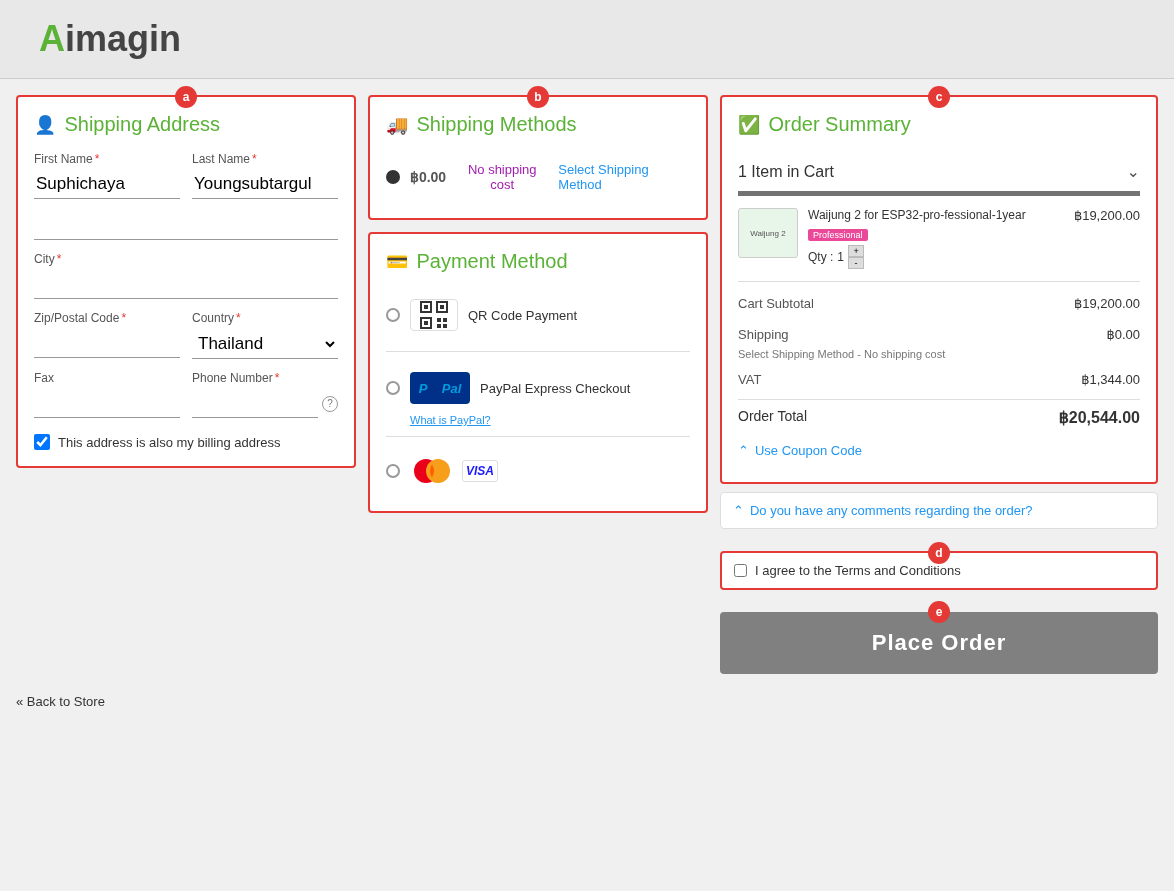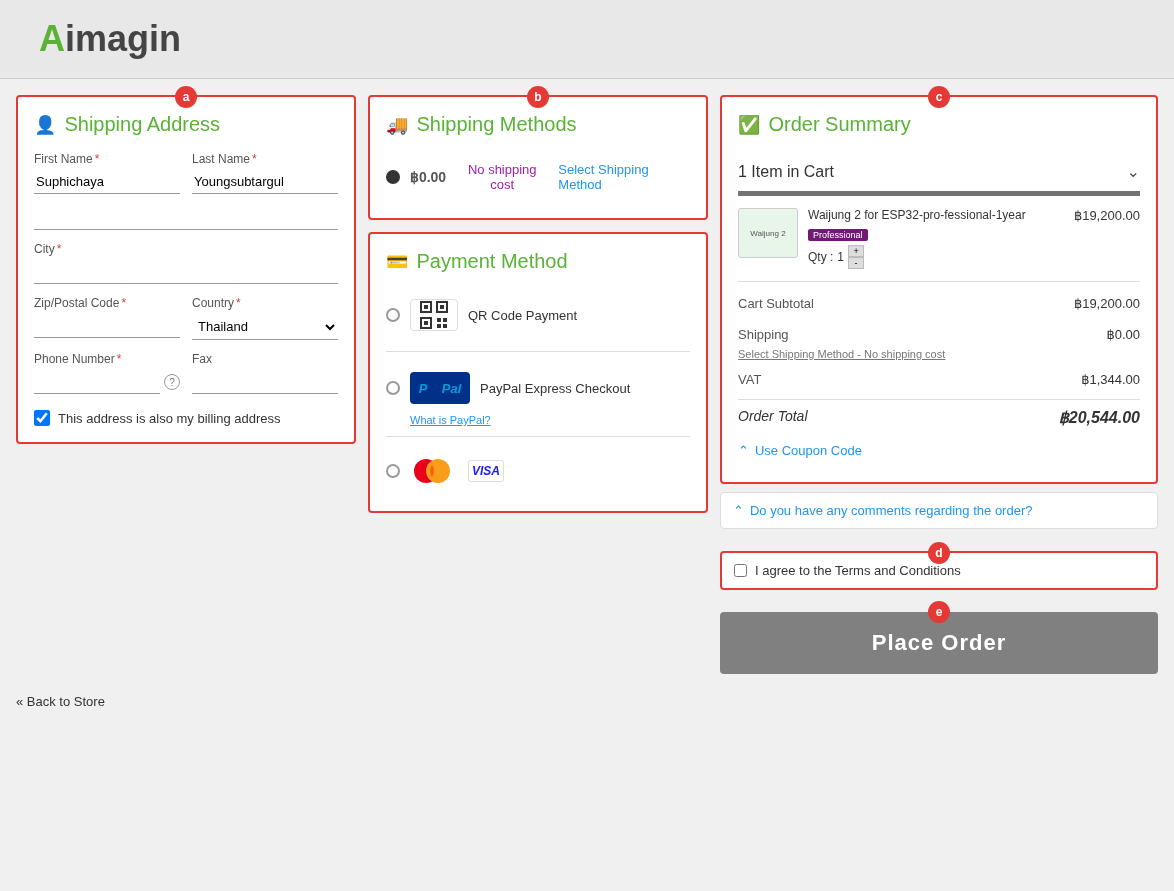--- a/index.html
+++ b/index.html
@@ -94,21 +94,21 @@
       margin-bottom: 4px;
     }
     .form-label .required {
       color: #e53935;
       margin-left: 2px;
     }
     .form-input {
       border: none;
       border-bottom: 1px solid #999;
       padding: 4px 2px;
-      font-size: 13px;
+      font-size: 17px;
       outline: none;
       width: 100%;
       background: transparent;
     }
     select.form-input {
       background: white;
       cursor: pointer;
     }
     .street-row {
       margin-bottom: 12px;
@@ -211,21 +211,21 @@
       display: flex;
       align-items: center;
       justify-content: center;
       font-size: 11px;
       font-weight: bold;
       font-style: italic;
       flex-shrink: 0;
     }
     .card-logos {
       display: flex;
-      gap: 14px;
+      gap: 8px;
       align-items: center;
     }
     .mastercard-logo {
       width: 44px;
       height: 28px;
       border-radius: 4px;
       display: flex;
       align-items: center;
       justify-content: center;
       flex-shrink: 0;
@@ -295,21 +295,21 @@
     }
     .item-details {
       flex: 1;
     }
     .item-name {
       font-size: 12px;
       color: #333;
       margin-bottom: 4px;
     }
     .item-badge {
-      background: #701a75;
+      background: #ec4899;
       color: white;
       font-size: 9px;
       padding: 1px 5px;
       border-radius: 2px;
       display: inline-block;
       margin-bottom: 4px;
     }
     .item-qty {
       display: flex;
       align-items: center;
@@ -350,29 +350,27 @@
     }
     .summary-value {
       color: #333;
       font-size: 13px;
     }
     .summary-note {
       font-size: 11px;
       color: #777;
       margin-top: -6px;
       margin-bottom: 8px;
-      text-decoration: underline;
     }
     .order-total-row {
       display: flex;
       justify-content: space-between;
       padding: 8px 0;
       border-top: 1px solid #ddd;
       margin-top: 4px;
-      font-style: italic;
     }
     .order-total-label {
       font-size: 14px;
       color: #333;
     }
     .order-total-value {
       font-size: 16px;
       font-weight: bold;
       color: #333;
     }
@@ -534,32 +532,32 @@
           <option>United States</option>
           <option>Japan</option>
           <option>China</option>
         </select>
       </div>
     </div>
 
     <div class="phone-row">
       <div class="form-group">
         <label class="form-label">
+          <span>Fax</span>
+        </label>
+        <input class="form-input" type="text" style="">
+      </div>
+      <div class="form-group">
+        <label class="form-label">
           <span>Phone Number</span><span class="required">*</span>
         </label>
         <div style="display:flex;align-items:center;gap:4px;">
           <input class="form-input" type="text" style="flex: 1 1 0%;">
           <span class="info-icon">?</span>
         </div>
-      </div>
-      <div class="form-group">
-        <label class="form-label">
-          <span>Fax</span>
-        </label>
-        <input class="form-input" type="text" style="">
       </div>
     </div>
 
     <div class="billing-checkbox-row">
       <input type="checkbox" checked="" style="">
       <span>This address is also my billing address</span>
     </div>
   </div>
 
   <div class="col-b" style="display:flex;flex-direction:column;gap:12px;">

